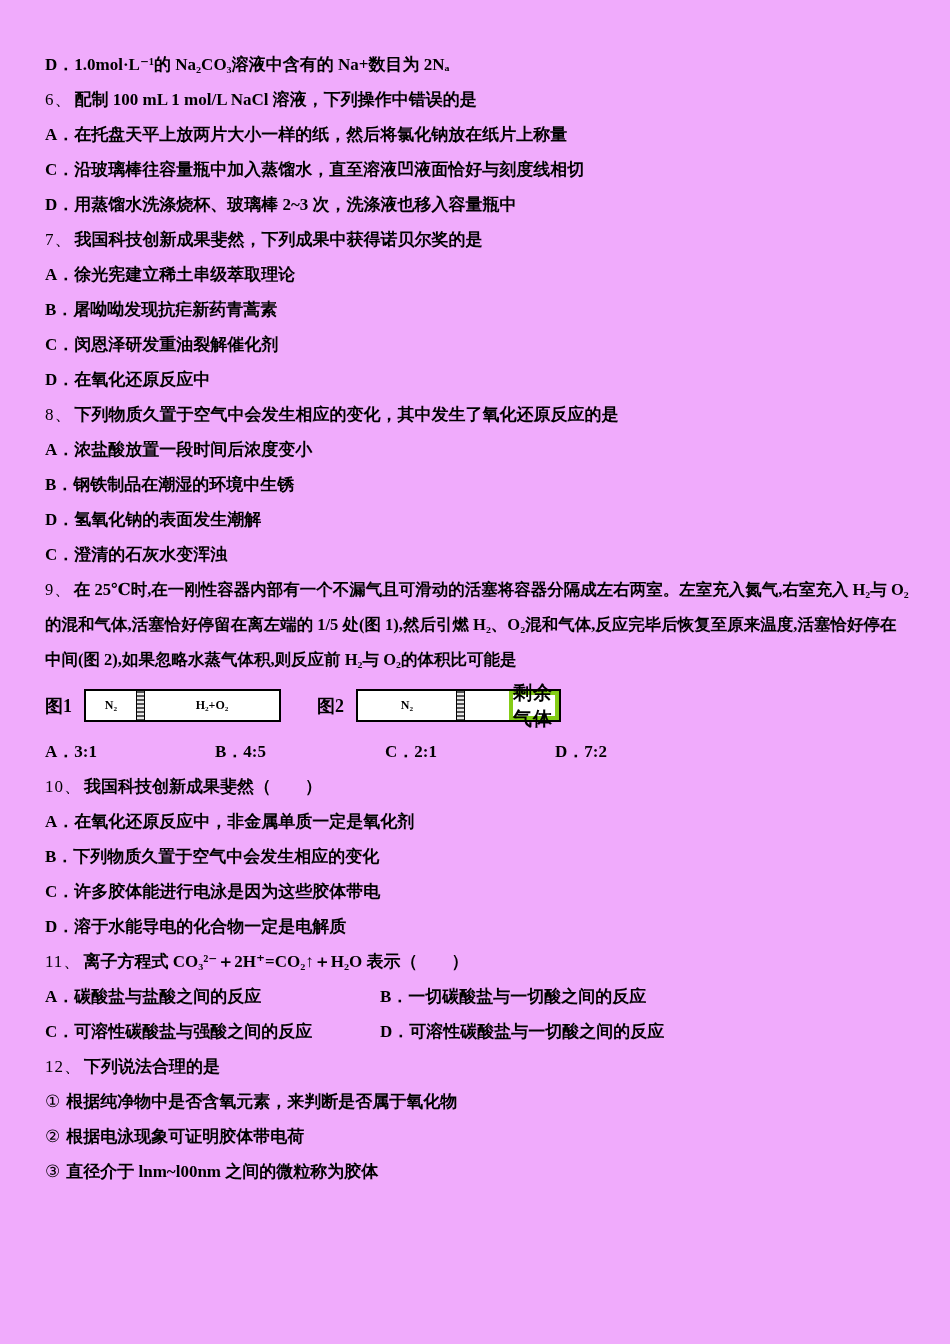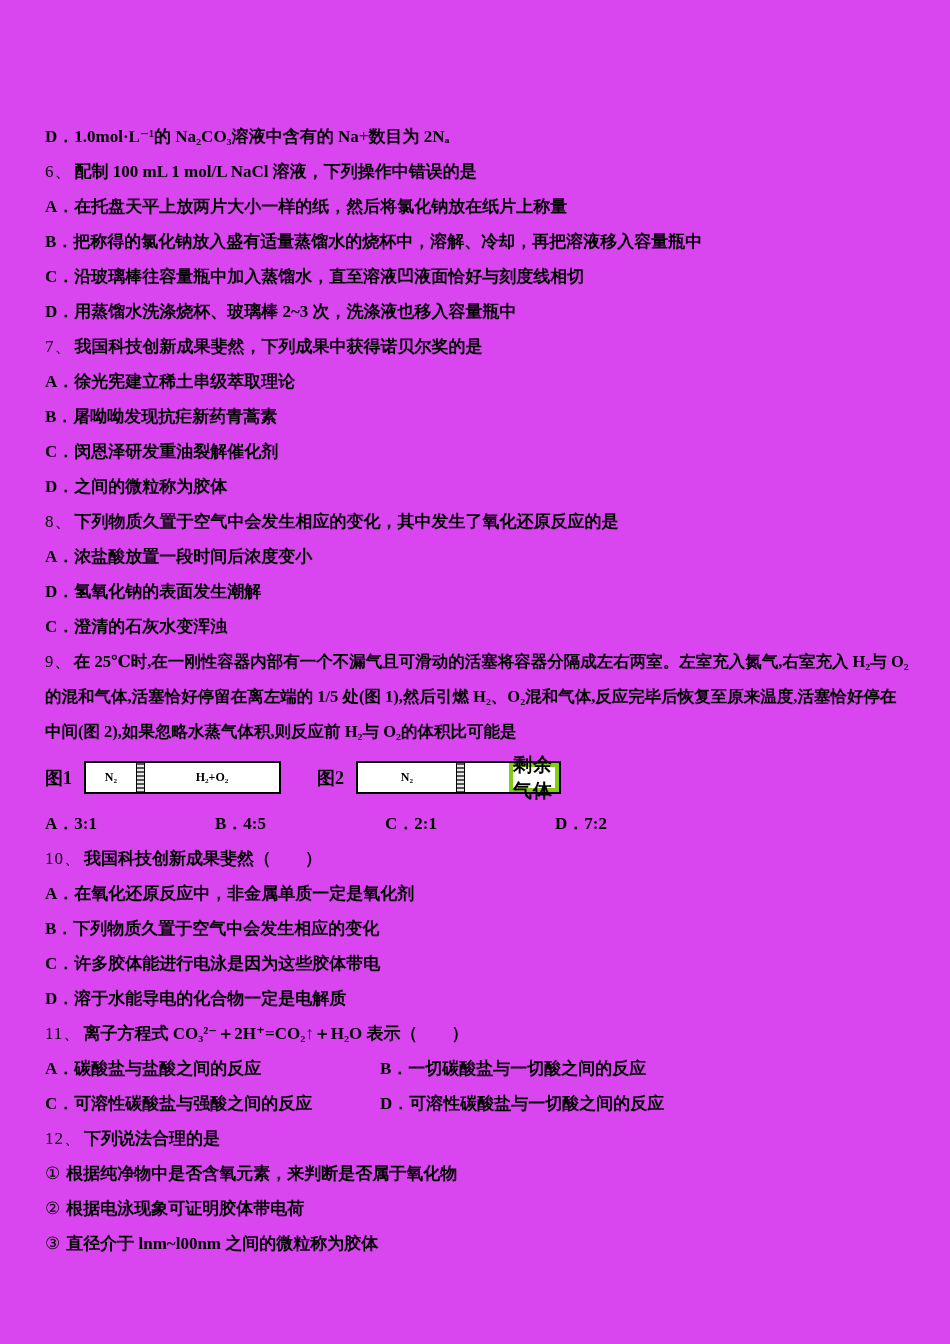--- a/index.html
+++ b/index.html
@@ -3,22 +3,22 @@
 <meta charset="utf-8">
 <style>
   html, body {
     margin: 0; padding: 0;
     background: #ffffff;
   }
   .page {
     position: relative;
     width: 950px; height: 1344px;
     box-sizing: border-box;
-    padding: 119px 26px 0 45px;
-    background: #d946ef;
+    padding: 47px 26px 0 45px;
+    background: #f0abfc;
     color: #000000;
     overflow: hidden;
     font-family: "Liberation Serif", "DejaVu Serif", serif;
   }
   .line {
     height: 35px;
     line-height: 35px;
     font-size: 17px;
     font-weight: 700;
     white-space: nowrap;
@@ -81,32 +81,32 @@
 </style>
 </head>
 <body>
 
 <div class="page">
 
   <div class="line">D．1.0mol·L⁻¹的 Na₂CO₃溶液中含有的 Na+数目为 2Nₐ</div>
 
   <div class="line"><span class="qnum">6、</span><span>配制 100 mL 1 mol/L NaCl 溶液，下列操作中错误的是</span></div>
   <div class="line">A．在托盘天平上放两片大小一样的纸，然后将氯化钠放在纸片上称量</div>
-  <div class="line">B．把称得的氯化钠放入盛有适量蒸馏水的烧杯中，溶解、冷却，再把溶液移入容量瓶中</div>
   <div class="line">C．沿玻璃棒往容量瓶中加入蒸馏水，直至溶液凹液面恰好与刻度线相切</div>
   <div class="line">D．用蒸馏水洗涤烧杯、玻璃棒 2~3 次，洗涤液也移入容量瓶中</div>
 
   <div class="line"><span class="qnum">7、</span><span>我国科技创新成果斐然，下列成果中获得诺贝尔奖的是</span></div>
   <div class="line">A．徐光宪建立稀土串级萃取理论</div>
   <div class="line">B．屠呦呦发现抗疟新药青蒿素</div>
   <div class="line">C．闵恩泽研发重油裂解催化剂</div>
-  <div class="line">D．之间的微粒称为胶体</div>
+  <div class="line">D．在氧化还原反应中</div>
 
   <div class="line"><span class="qnum">8、</span><span>下列物质久置于空气中会发生相应的变化，其中发生了氧化还原反应的是</span></div>
   <div class="line">A．浓盐酸放置一段时间后浓度变小</div>
+  <div class="line">B．钢铁制品在潮湿的环境中生锈</div>
   <div class="line">D．氢氧化钠的表面发生潮解</div>
   <div class="line">C．澄清的石灰水变浑浊</div>
 
   <div class="line cont"><span class="qnum">9、</span><span>在 25℃时,在一刚性容器内部有一个不漏气且可滑动的活塞将容器分隔成左右两室。左室充入氮气,右室充入 H₂与 O₂</span></div>
   <div class="line cont">的混和气体,活塞恰好停留在离左端的 1/5 处(图 1),然后引燃 H₂、O₂混和气体,反应完毕后恢复至原来温度,活塞恰好停在</div>
   <div class="line cont">中间(图 2),如果忽略水蒸气体积,则反应前 H₂与 O₂的体积比可能是</div>
 
   <div class="figrow">
     <span class="figlabel">图1</span>
     <span class="gasbox fig1">

